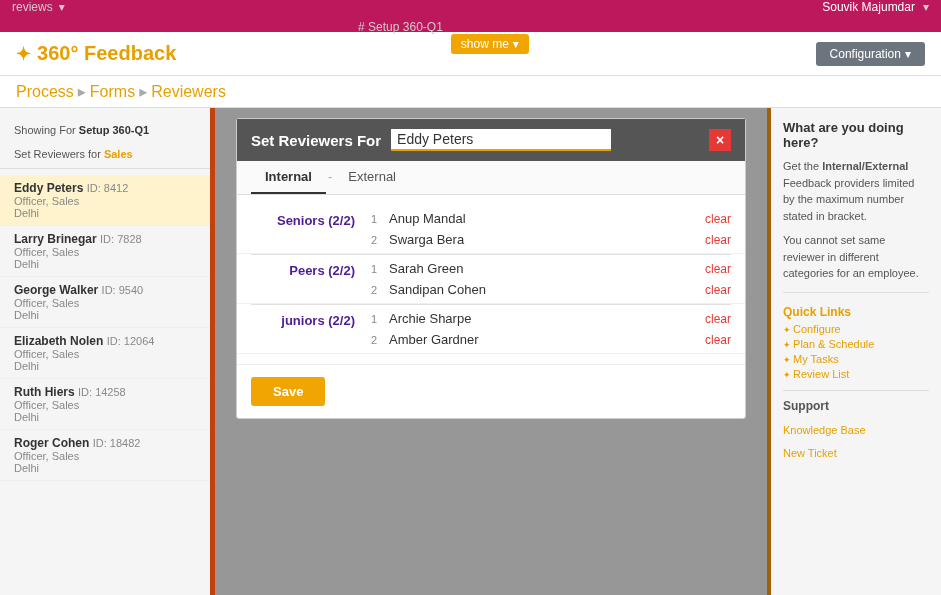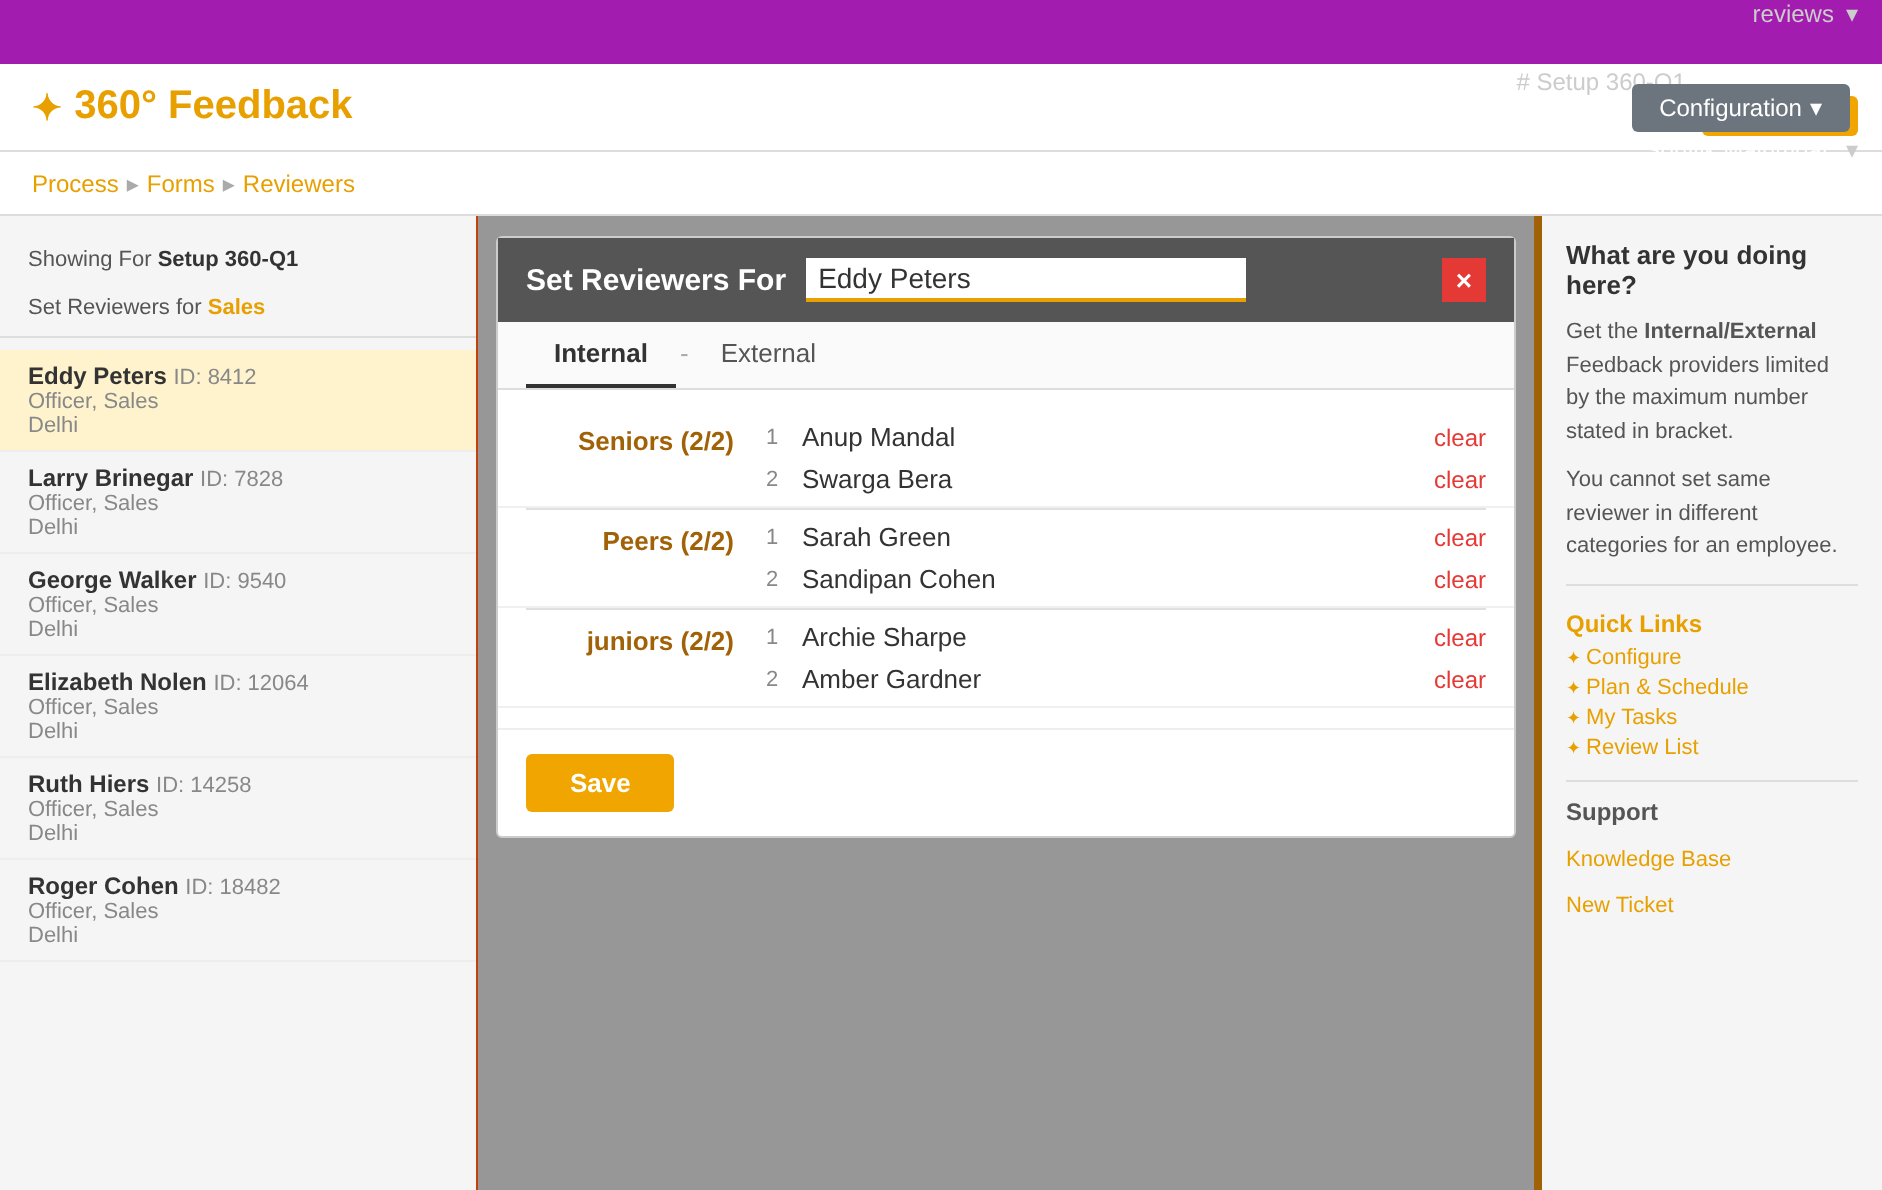--- a/index.html
+++ b/index.html
@@ -1,28 +1,27 @@
 <!DOCTYPE html>
 <html><head>
   <meta charset="utf-8">
   <style>
     * { box-sizing: border-box; margin: 0; padding: 0; }
     body { font-family: Arial, sans-serif; font-size: 13px; background: #e8e8e8; width: 941px; height: 595px; overflow: hidden; position: relative; }
 
     
     .top-bar {
-      background: #a21caf;
+      background: #be185d;
       height: 32px;
       display: flex;
-      align-items: flex-end;
+      align-items: flex-start;
       padding: 0 12px;
       color: #ccc;
       font-size: 12px;
       justify-content: space-between;
-      flex-direction: column;
     }
     .top-bar-left { display: flex; align-items: center; gap: 6px; }
     .top-bar-center { display: flex; align-items: center; gap: 8px; }
     .top-bar-right { display: flex; align-items: center; gap: 8px; }
     .show-me-btn {
       background: #f0a500;
       color: #fff;
       border: none;
       border-radius: 3px;
       padding: 3px 10px;
@@ -56,38 +55,38 @@
     }
 
     
     .nav-bar {
       background: #fff;
       height: 32px;
       display: flex;
       align-items: center;
       padding: 0 16px;
       border-bottom: 1px solid #ddd;
-      font-size: 12px;
+      font-size: 16px;
       color: #555;
       gap: 4px;
     }
     .nav-item { color: #e8a000; cursor: pointer; }
     .nav-sep { color: #aaa; }
 
     
     .content-area {
       display: flex;
       height: calc(595px - 32px - 44px - 32px);
     }
 
     
     .left-panel {
-      width: 239px;
+      width: 215px;
       background: #f5f5f5;
-      border-right: 1px solid #c2410c;
+      border-right: 5px solid #c2410c;
       padding: 10px 0;
       overflow-y: auto;
       flex-shrink: 0;
     }
     .showing-for {
       padding: 6px 14px;
       font-size: 11px;
       color: #555;
       margin-bottom: 2px;
     }
@@ -227,21 +226,21 @@
     .category-row {
       display: flex;
       align-items: flex-start;
       padding: 4px 14px;
       border-bottom: 1px solid #f0f0f0;
       min-height: 38px;
     }
     .category-name {
       width: 120px;
       font-size: 13px;
-      color: #a16207;
+      color: #4c1d95;
       font-weight: bold;
       padding-top: 4px;
       flex-shrink: 0;
       text-align: right;
       padding-right: 16px;
     }
     .category-entries {
       flex: 1;
       display: flex;
       flex-direction: column;

